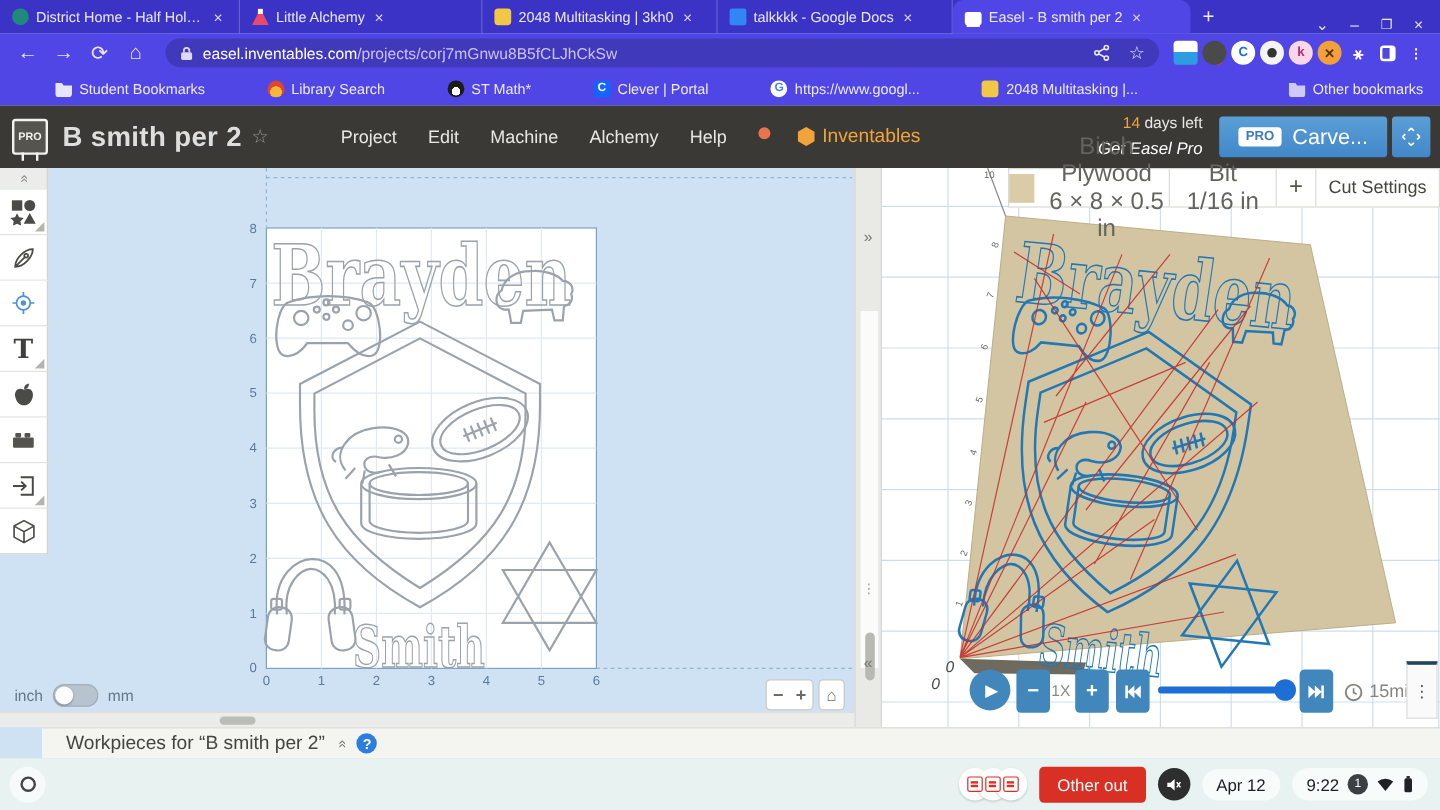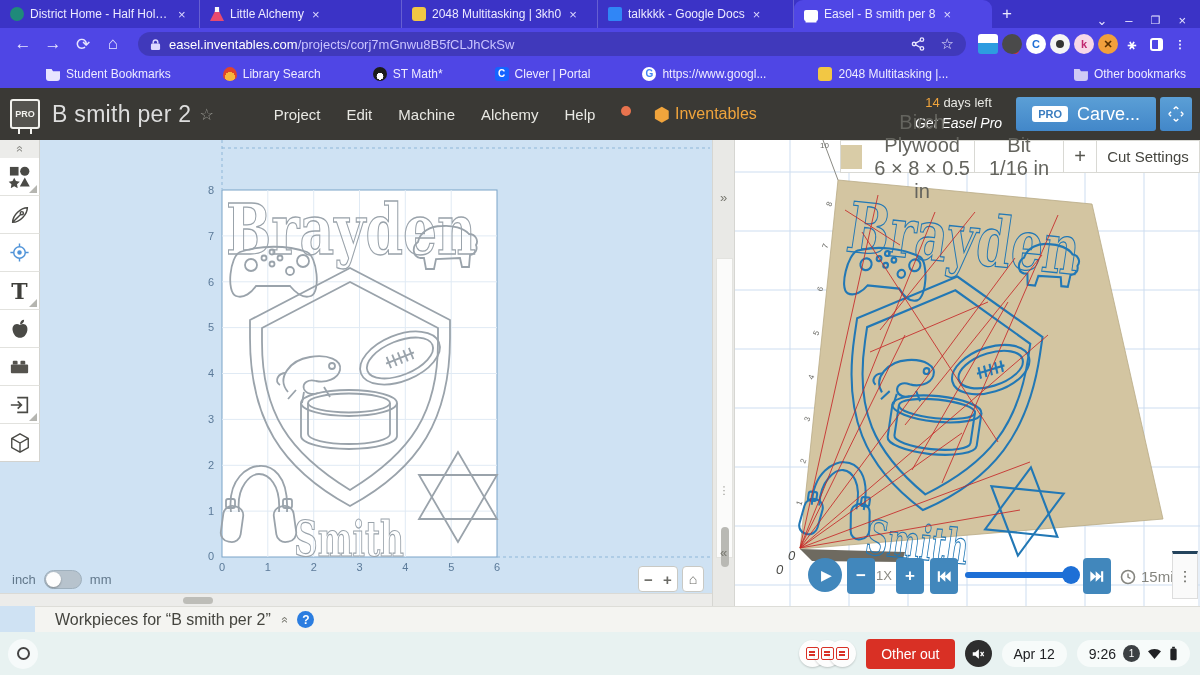--- a/index.html
+++ b/index.html
@@ -21,25 +21,25 @@
   #urlpill .path { color:#c9c3ff; }
   .extic { width:20px; height:20px; border-radius:50%; flex:none; display:flex; align-items:center; justify-content:center; font-size:11px; font-weight:bold; }
   #bookbar { left:0; top:60px; width:1200px; height:28px; background:#4f46e5; display:flex; align-items:center; gap:20px; padding:0 14px; color:#efeclff; }
   .bm { display:flex; align-items:center; gap:6px; color:#eeebff; font-size:12px; white-space:nowrap;padding-left:32px; }
   .bmic { width:14px; height:14px; display:inline-block; border-radius:3px; flex:none; }
 
   
   #ehead { left:0; top:88px; width:1200px; height:52px; background:#3a3935; display:flex; align-items:center; color:#e8e8e3; }
   #elogo { width:30px; height:30px; margin:0 12px 0 10px; border:2px solid #f2f2ee; border-radius:3px; position:relative; display:flex; align-items:center; justify-content:center; font-size:9px; font-weight:bold; color:#f2f2ee; background:#55544f; }
   #elogo:after { content:""; position:absolute; left:6px; right:6px; bottom:-7px; height:7px; border-left:2px solid #f2f2ee; border-right:2px solid #f2f2ee; }
-  #etitle { font-size:23px; color:#dedede; font-weight:400; letter-spacing:.3px; }
+  #etitle { font-size:23px; color:#dedede; font-weight:700; letter-spacing:.3px; }
   #emenus { display:flex; gap:26px; margin-left:60px; font-size:15px; align-items:flex-start; }
   .hdot { width:10px; height:10px; border-radius:50%; background:#e8734e; }
   #ebrand { display:flex; align-items:center; gap:5px; margin-left:22px; color:#f0a43c; font-size:16px; }
-  #etrial { margin-left:auto; text-align:center; font-size:13px; line-height:1.45; }
+  #etrial { margin-left:auto; text-align:right; font-size:13px; line-height:1.45; }
   #etrial b { color:#f0a43c; font-weight:normal; }
   #etrial .cta { font-size:14px; color:#fff;font-style:italic; }
   #carvebtn { margin:0 4px 0 14px; height:34px; background:linear-gradient(#5b9fd6,#4287c9); border:1px solid #356f a8; border-radius:3px; display:flex; align-items:center; gap:9px; padding:0 16px; }
   #carvebtn .chip { background:#fff; color:#3a7cbf; font-size:11px; font-weight:bold; border-radius:3px; padding:2px 6px; }
   #carvebtn .cl { color:#fff; font-size:18px; }
   #fsbtn { width:32px; height:34px; margin-right:8px; background:linear-gradient(#5b9fd6,#4287c9); border-radius:3px; display:flex; align-items:center; justify-content:center; }
 
   
   .tool { left:0; width:40px; height:38px; background:#fff; border-bottom:1px solid #e2e2de; border-right:1px solid #d3d3cf; display:flex; align-items:center; justify-content:center; position:absolute; }
   .fold:after { content:""; position:absolute; right:2px; bottom:2px; border-style:solid; border-width:0 0 8px 8px; border-color:transparent transparent #b5b5b0 transparent; }
@@ -163,21 +163,21 @@
       <span class="lbl">2048 Multitasking | 3kh0</span>
         <span class="tclose">×</span>
     </div>
     <div class="tab" style="width:196px">
       <span class="fav" style="background:#3086f6;border-radius:2px;box-shadow:inset 0 -4px 0 #3086f6, inset 3px -1px 0 #fff0"></span>
       <span class="lbl">talkkkk - Google Docs</span>
         <span class="tclose">×</span>
     </div>
     <div class="tab active" style="width:198px">
       <span class="fav" style="background:#fff;border-radius:2px;height:11px;margin-top:2px;box-shadow:0 3px 0 -1.5px #fff"></span>
-      <span class="lbl">Easel - B smith per 8</span>
+      <span class="lbl">Easel - B smith per 2</span>
         <span class="tclose">×</span>
     </div>
     <div class="tab" style="border-right:none;font-size:17px">
         <span>+</span>
       </div>
     <div id="winctl">
       <span>⌄</span>
       <span>–</span>
       <span style="font-size:11px">❐</span>
       <span>×</span>
@@ -503,21 +503,21 @@
       <div id="volbtn">
         <svg width="14" height="14" viewBox="0 0 16 16">
             <path fill="#fff" d="M2,6 h3 l4,-3.5 v11 L5,10 H2 z"></path>
             <path stroke="#fff" stroke-width="1.4" d="M11,5.5 L14.5,10.5 M14.5,5.5 L11,10.5"></path>
           </svg>
       </div>
       <div class="pill">
           <span>Apr 12</span>
         </div>
       <div class="pill">
-        <span>9:26</span>
+        <span>9:22</span>
         <span id="badge">1</span>
         <svg width="15" height="13" viewBox="0 0 16 14">
             <path fill="#202124" d="M8,13 L1,4.5 A11.5,11.5 0 0 1 15,4.5 Z"></path>
           </svg>
         <svg width="9" height="15" viewBox="0 0 10 16">
             <rect x="3.5" y="0.5" width="3" height="2" fill="#202124"></rect>
             <rect x="1.5" y="2.5" width="7" height="13" rx="1.5" fill="#202124"></rect>
           </svg>
       </div>
     </div>

